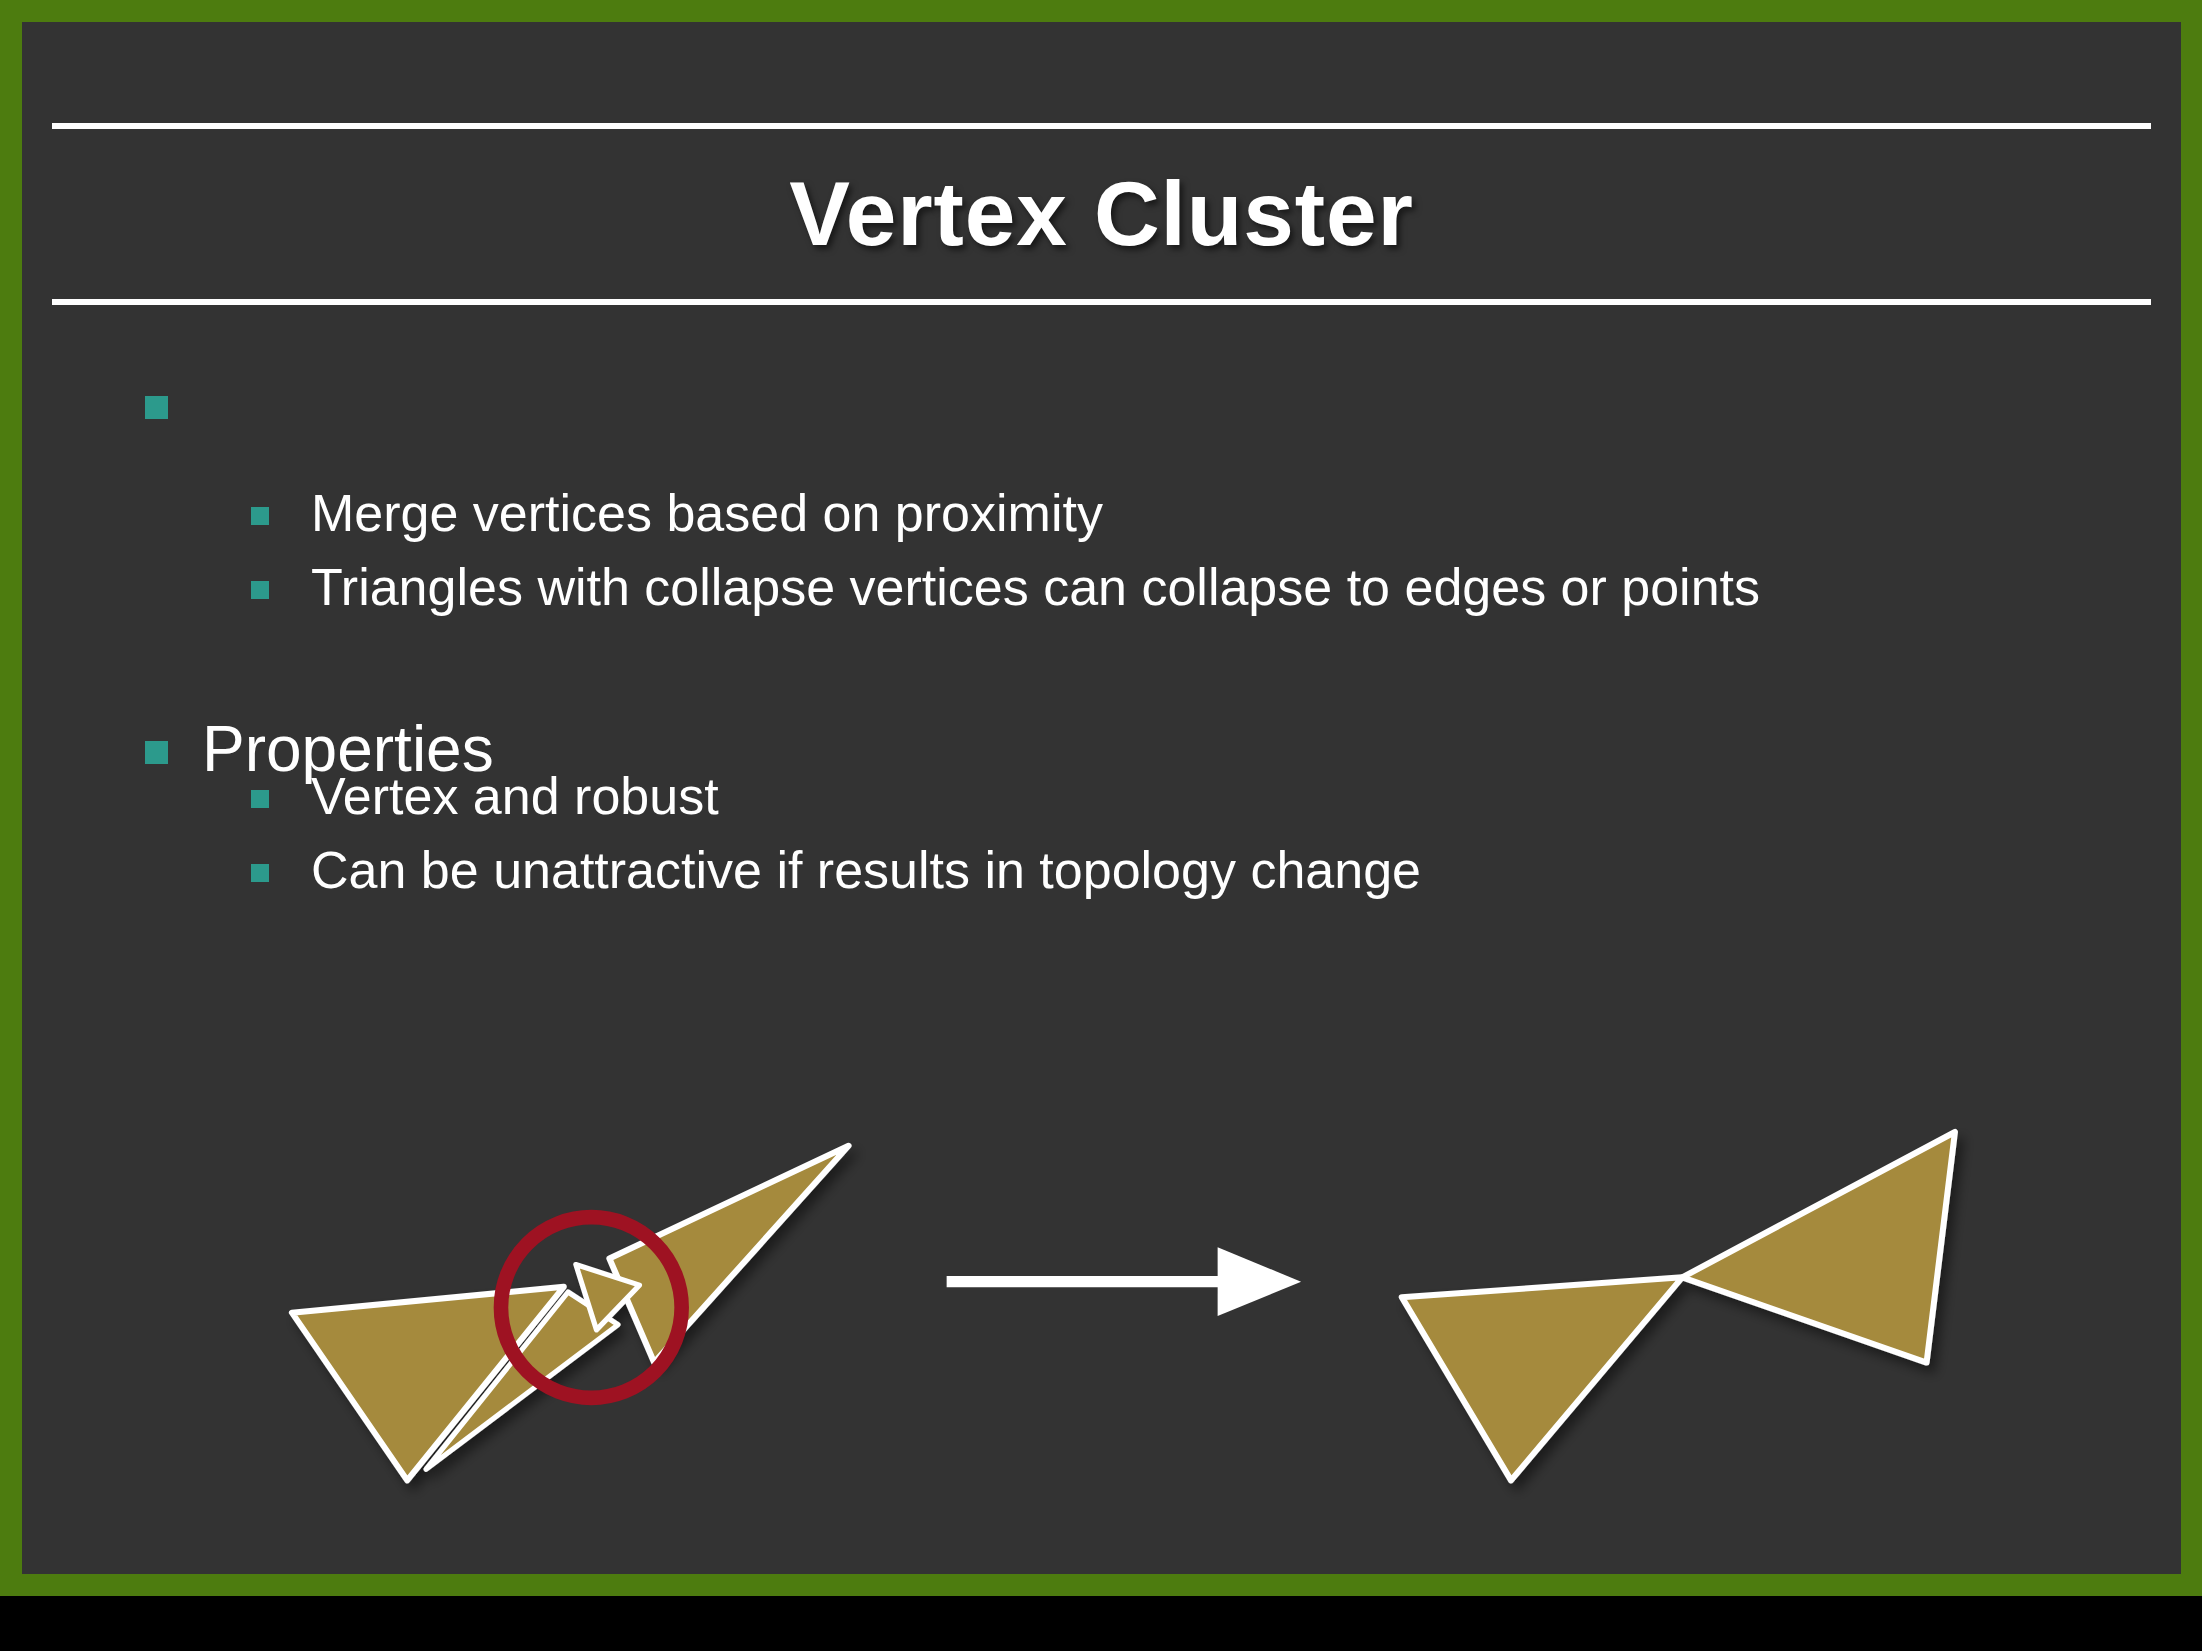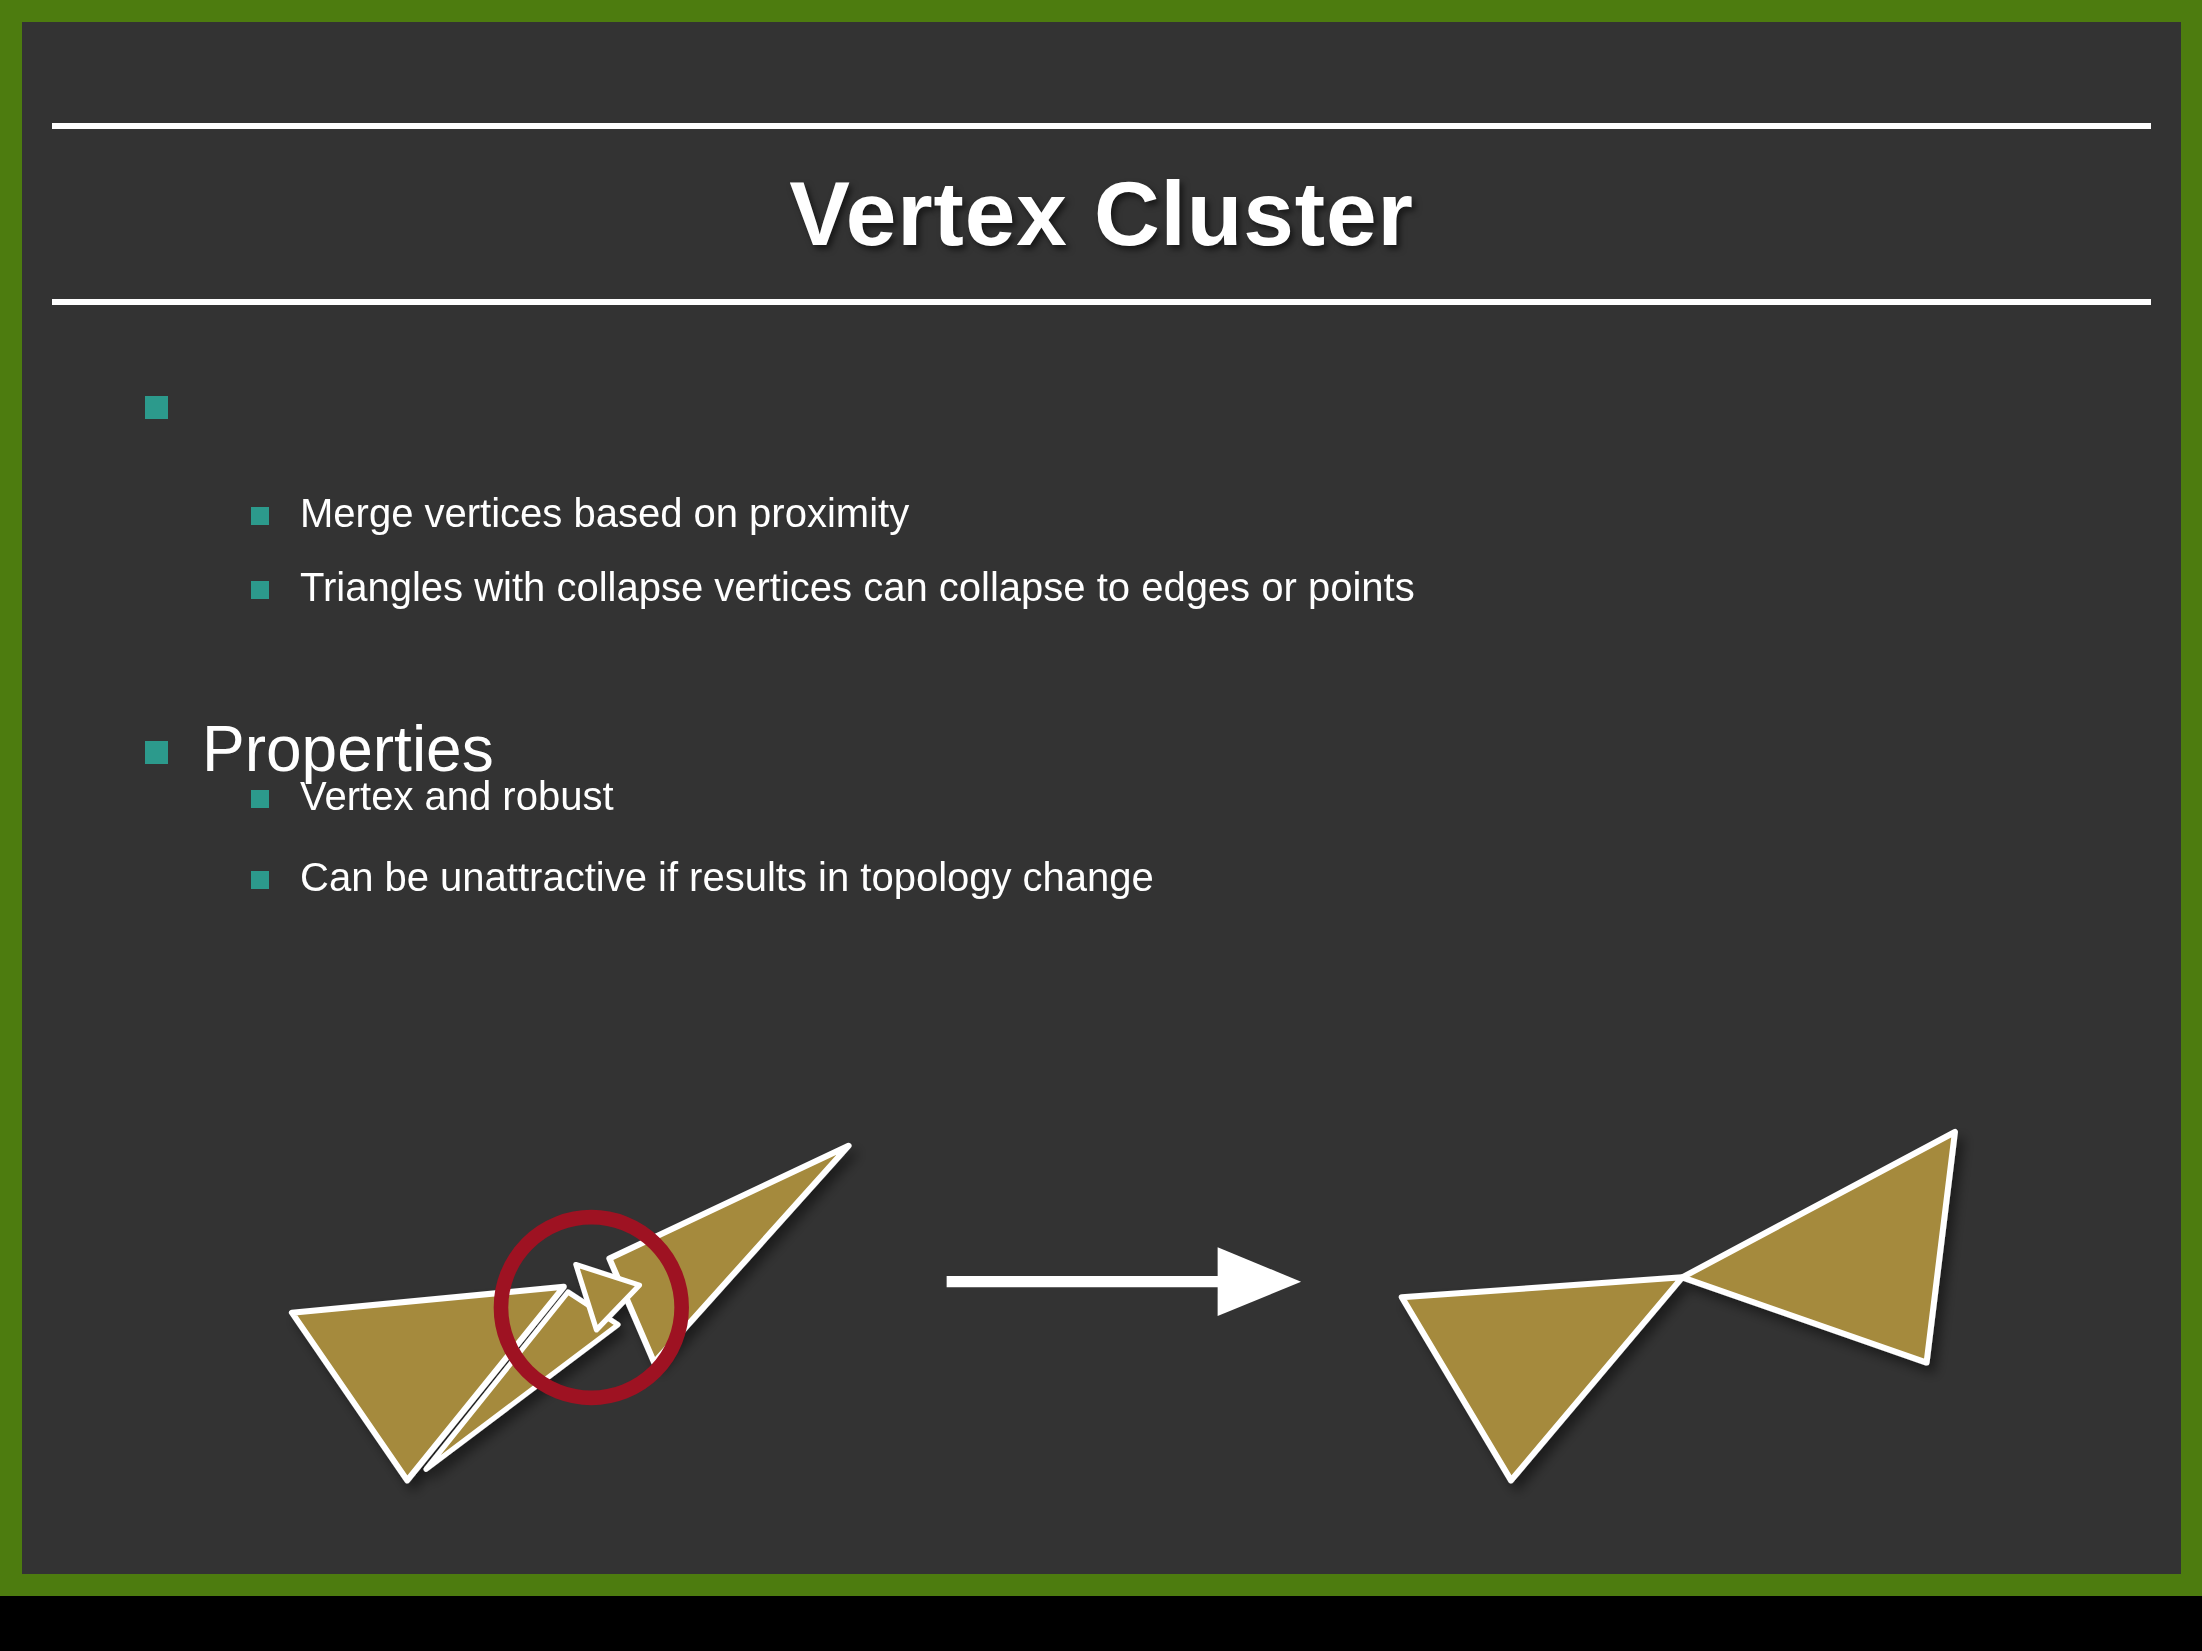--- a/index.html
+++ b/index.html
@@ -43,37 +43,37 @@
     color:#ffffff;
   }
   .l1{
     left:145px;
     font-size:64px;
     line-height:77px;
     gap:34px;
   }
   .l2{
     left:251px;
-    font-size:40px;
+    font-size:52px;
     line-height:67px;
-    gap:31px;
+    gap:42px;
   }
   .sq{
     display:inline-block;
     background:#2C9A8C;
     flex:0 0 auto;
   }
   .l1 .sq{ width:23px; height:23px; margin-top:5.2px; }
   .l2 .sq{ width:18px; height:18px; margin-top:4.3px; }
   .b-method{ top:391px; }
   .b-sub1{ top:480px; }
   .b-sub2{ top:554px; }
   .b-props{ top:711px;justify-content:space-between; }
   .b-psub1{ top:763px; }
-  .b-psub2{ top:837px;margin-top:7px; }
+  .b-psub2{ top:837px; }
   .diagram{
     position:absolute;
     left:0; top:1101px;
     width:2203px; height:499px;
   }
 </style>
 </head>
 <body>
 
 <div class="stage">

